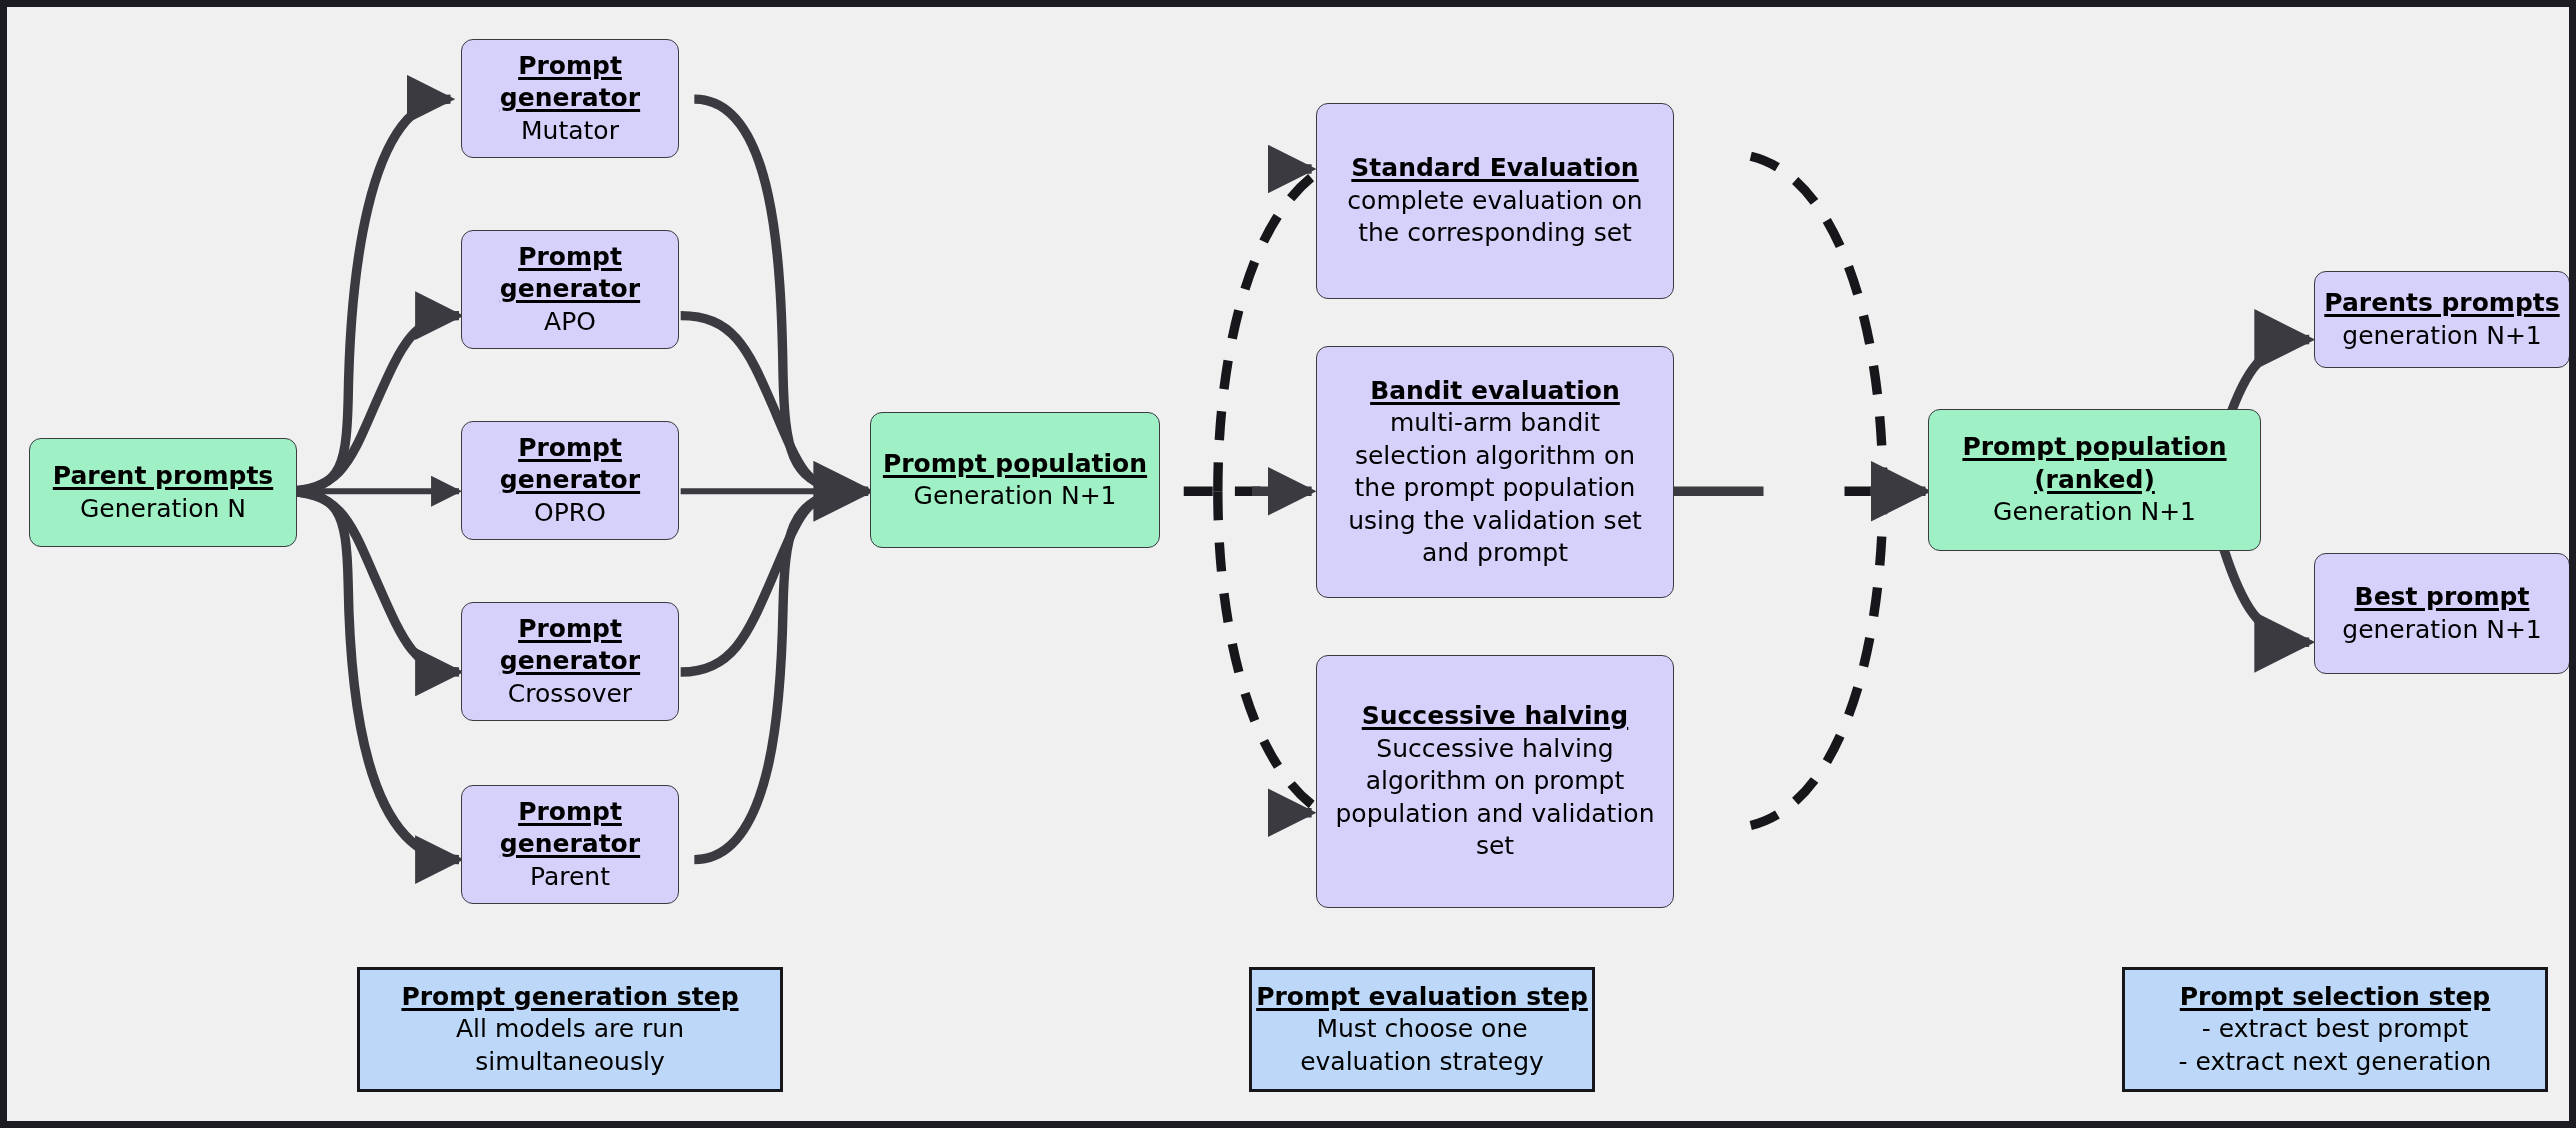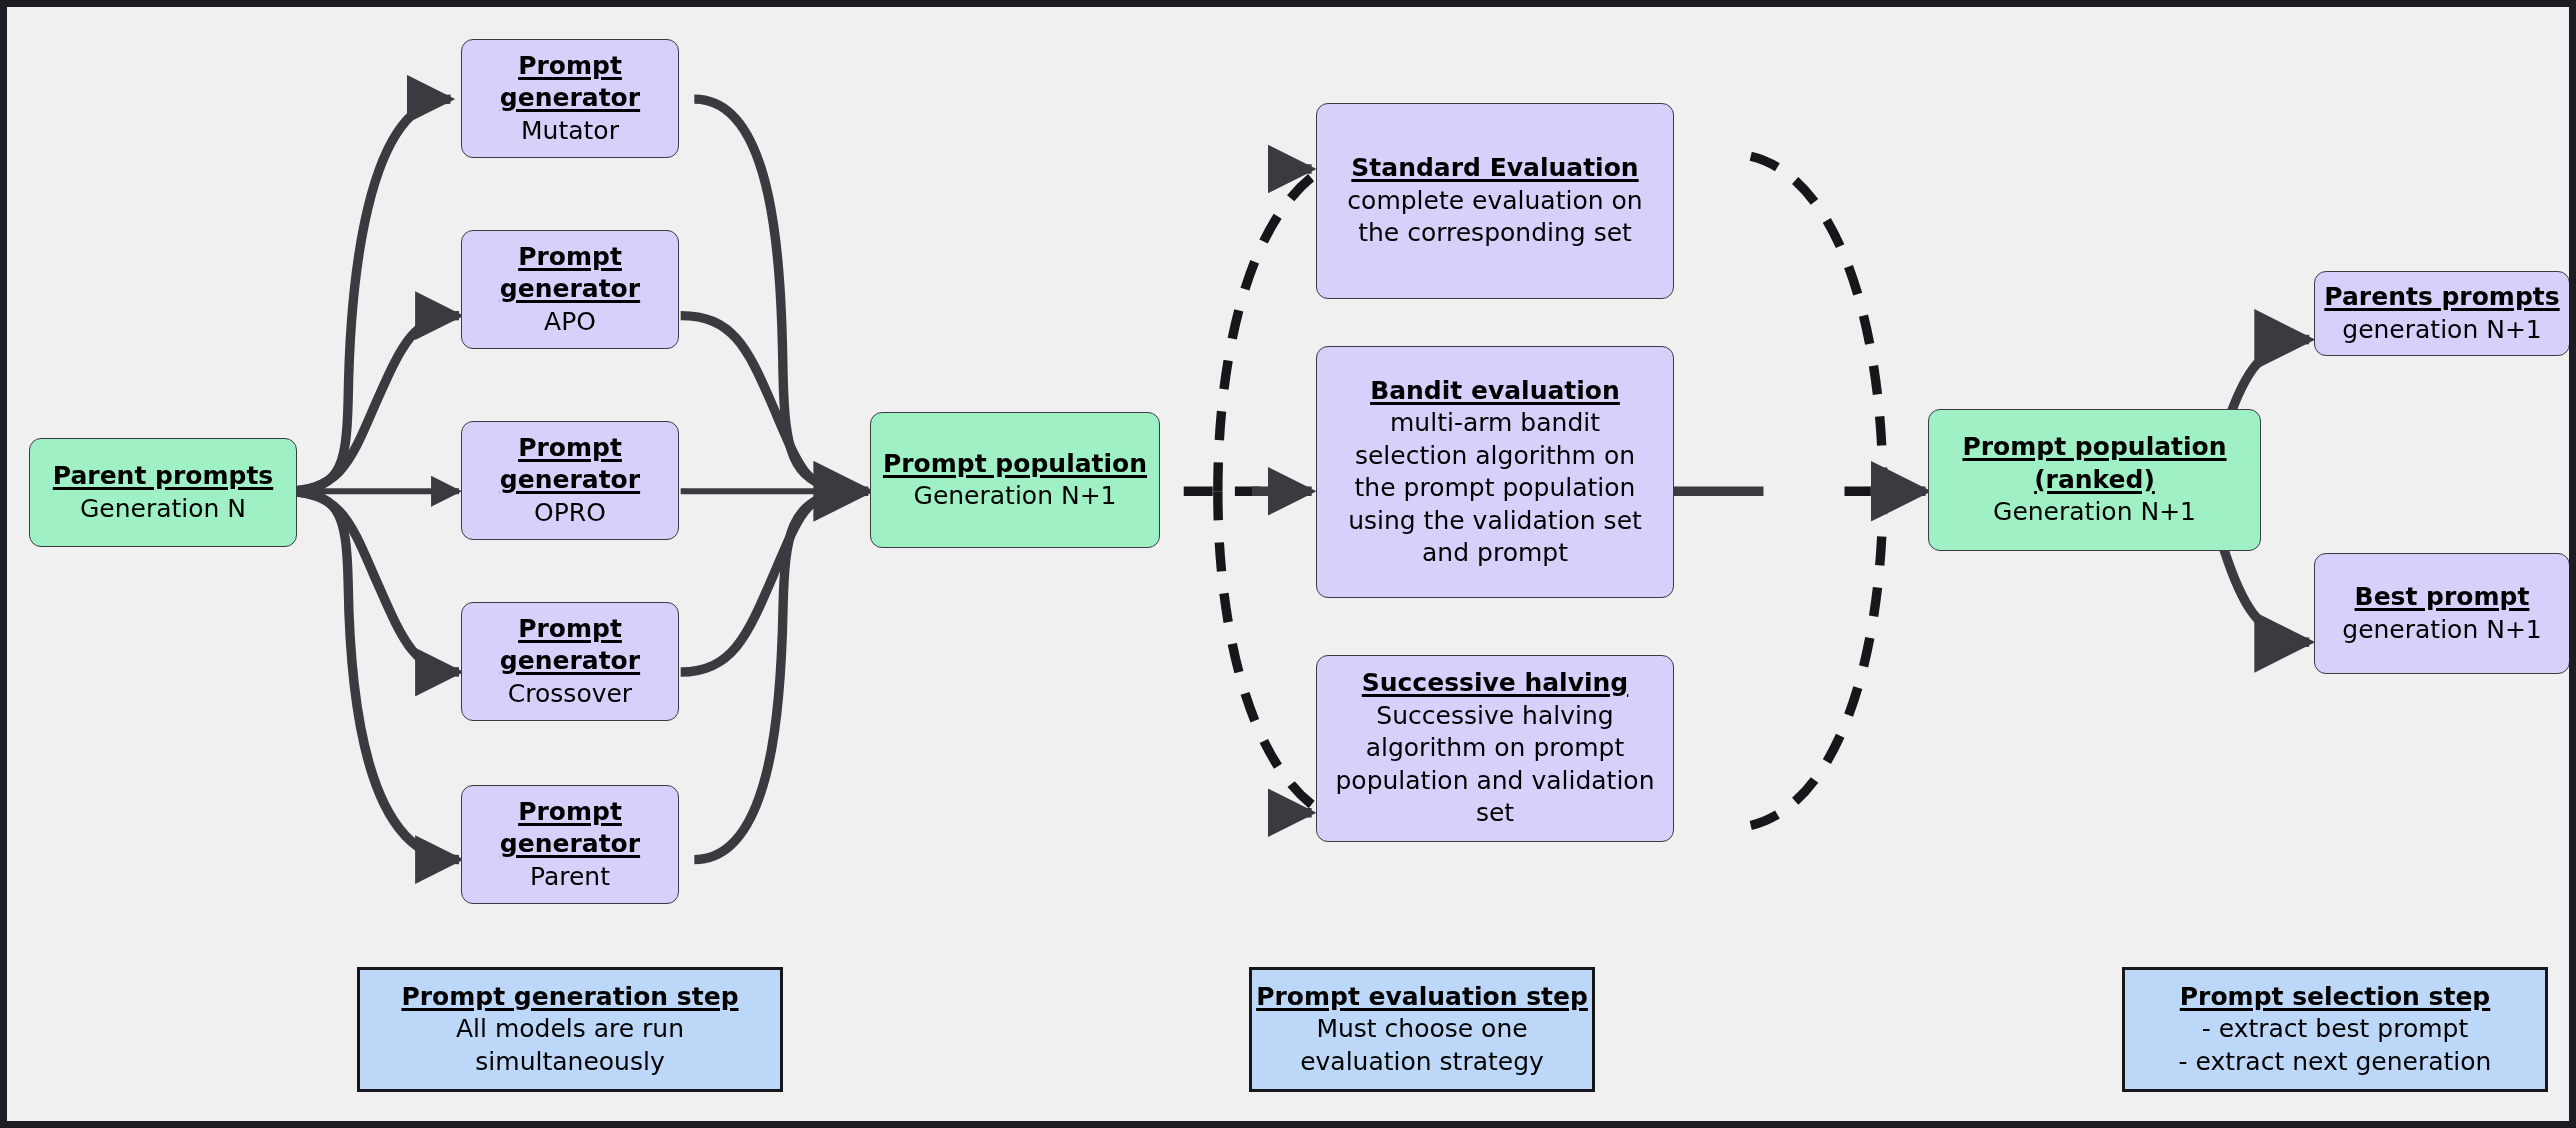--- a/index.html
+++ b/index.html
@@ -171,32 +171,32 @@
   <div class="node purple" style="left:1309px; top:96px; width:358px; height:196px; padding:0 12px;">
     <div class="ttl">Standard Evaluation</div>
     <div class="sub">complete evaluation on the corresponding set</div>
   </div>
 
   <div class="node purple" style="left:1309px; top:339px; width:358px; height:252px; padding:0 30px;">
     <div class="ttl">Bandit evaluation</div>
     <div class="sub">multi-arm bandit selection algorithm on the prompt population using the validation set and prompt</div>
   </div>
 
-  <div class="node purple" style="left:1309px; top:648px; width:358px; height:187px; padding:0 12px;">
+  <div class="node purple" style="left:1309px; top:648px; width:358px; height:253px; padding:0 12px;">
     <div class="ttl">Successive halving</div>
     <div class="sub">Successive halving algorithm on prompt population and validation set</div>
   </div>
 
   <div class="node green" style="left:1921px; top:402px; width:333px; height:142px;">
     <div class="ttl">Prompt population 
 (ranked)</div>
     <div class="sub">Generation N+1</div>
   </div>
 
-  <div class="node purple" style="left:2307px; top:264px; width:256px; height:85px;">
+  <div class="node purple" style="left:2307px; top:264px; width:256px; height:97px;">
     <div class="ttl">Parents prompts</div>
     <div class="sub">generation N+1</div>
   </div>
 
   <div class="node purple" style="left:2307px; top:546px; width:256px; height:121px;">
     <div class="ttl">Best prompt</div>
     <div class="sub">generation N+1</div>
   </div>
 
   <div class="node legend" style="left:350px; top:960px; width:426px; height:125px;">

